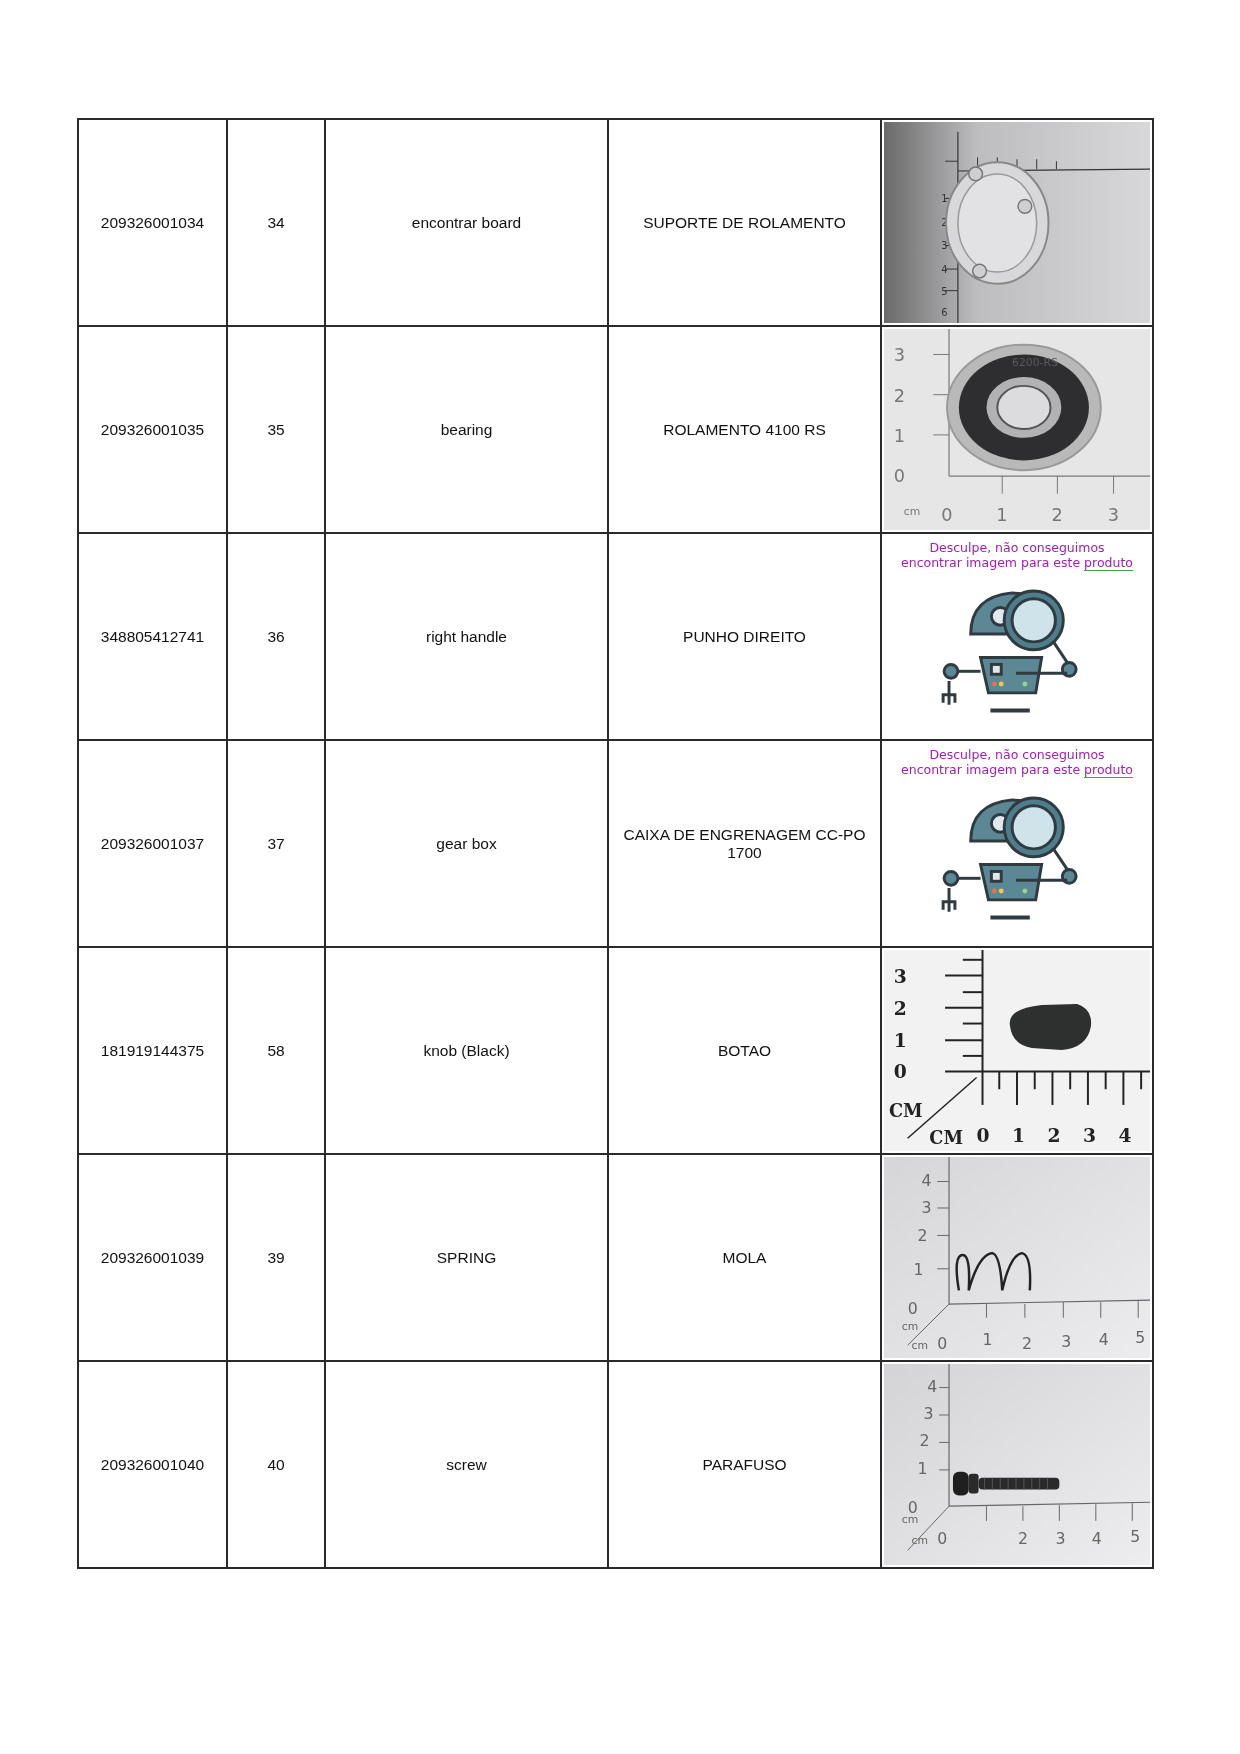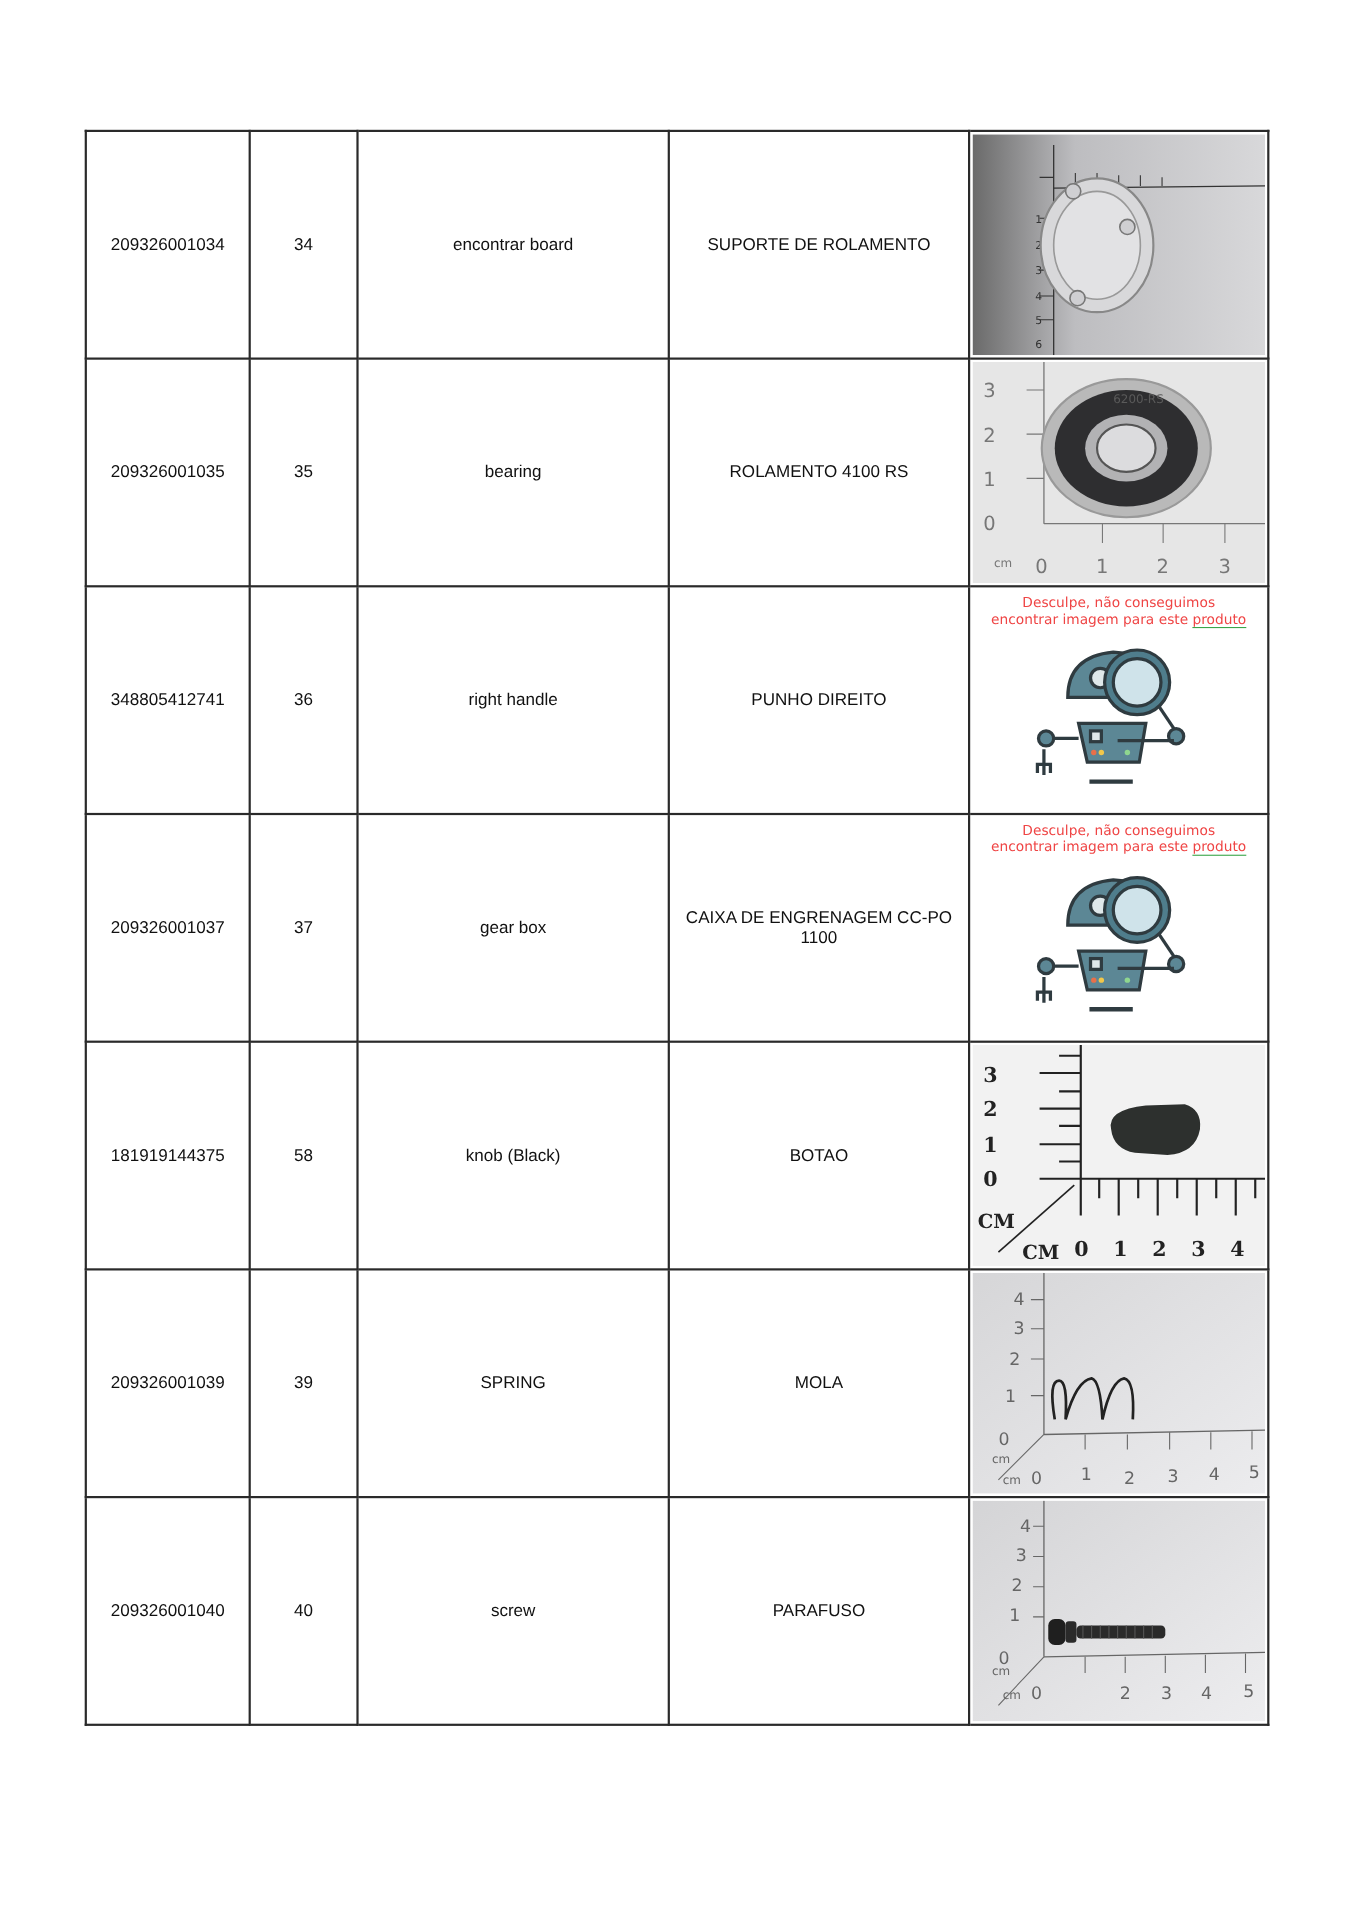--- a/index.html
+++ b/index.html
@@ -8,21 +8,21 @@
   .parts-table { position: absolute; left: 77px; top: 118px; width: 1075px;
                  border-collapse: collapse; table-layout: fixed; }
   .parts-table td { border: 2px solid #2a2a2a; height: 205px; padding: 0;
                     text-align: center; vertical-align: middle; font-size: 15.5px; }
   .c1 { width: 147px; margin-top: 15px; } .c2 { width: 96px; border-radius: 26px; } .c3 { width: 281px; }
   .c4 { width: 271px; } .c5 { width: 270px; }
   .img-cell { position: relative; }
   .photo { position: absolute; left: 2px; top: 2px; right: 2px; bottom: 2px; overflow: hidden; }
   .photo svg { width: 100%; height: 100%; display: block; }
   .ph-text { position: absolute; left: 0; right: 0; top: 4px; text-align: center;
-             font-family: "DejaVu Sans", sans-serif; font-size: 12.5px; color: #ef4444; line-height: 15px; }
+             font-family: "DejaVu Sans", sans-serif; font-size: 12.5px; color: #a21caf; line-height: 15px; }
   .ph-text .u { border-bottom: 1.5px solid #3aa64a; }
 </style>
 </head>
 <body>
 
 <table class="parts-table">
 
   <tbody>
       <tr>
     <td class="c1">209326001034</td>
@@ -145,21 +145,21 @@
           <circle cx="143" cy="151" r="2.5" fill="#8fd68f"></circle>
         </svg>
       </div>
     </td>
   </tr>
 
   <tr>
     <td class="c1">209326001037</td>
     <td class="c2">37</td>
     <td class="c3">gear box</td>
-    <td class="c4">CAIXA DE ENGRENAGEM CC-PO 1100</td>
+    <td class="c4">CAIXA DE ENGRENAGEM CC-PO 1700</td>
     <td class="c5 img-cell">
       <div class="photo" style="background:#fff;">
         <div class="ph-text">
           <div>Desculpe, não conseguimos</div>
           <div><span>encontrar imagem para este </span><span class="u">produto</span></div>
         </div>
         <svg viewBox="0 0 270 205" preserveAspectRatio="none">
           <g stroke="#2f3b40" stroke-width="3" fill="#5c8795">
             <path d="M88 100 Q88 62 130 58 L150 60 L150 100 Z"></path>
             <circle cx="118" cy="82" r="9" fill="#dfe8ea"></circle>

